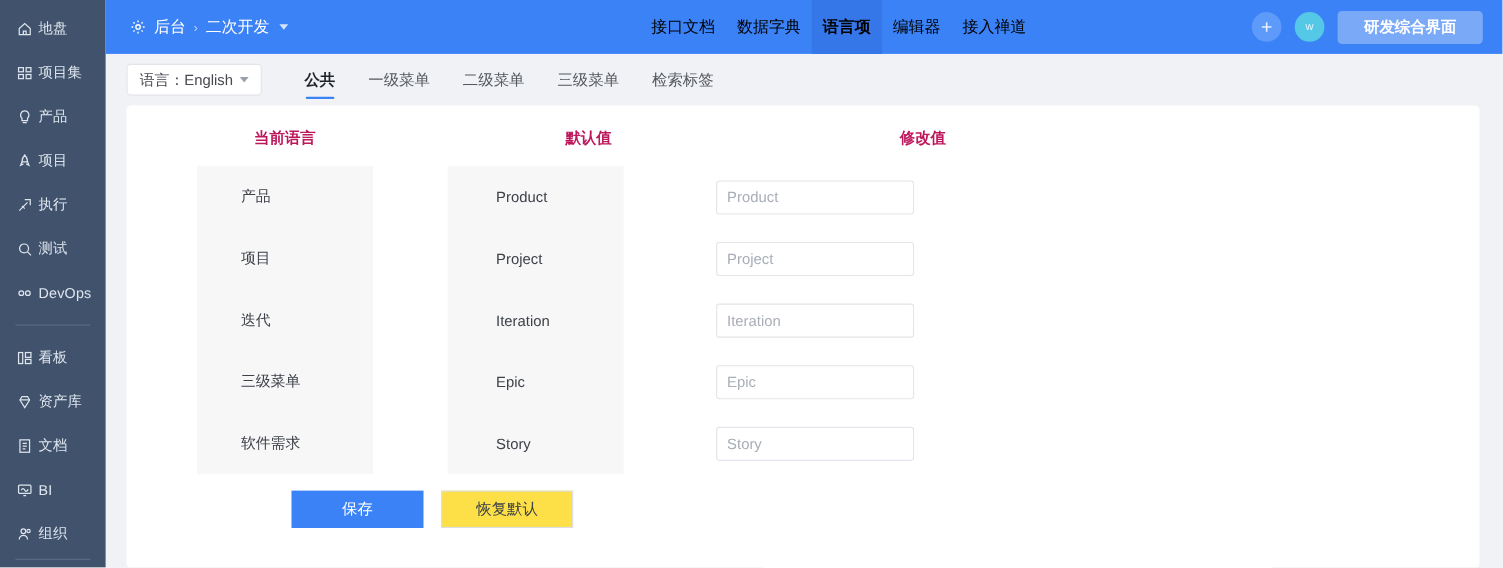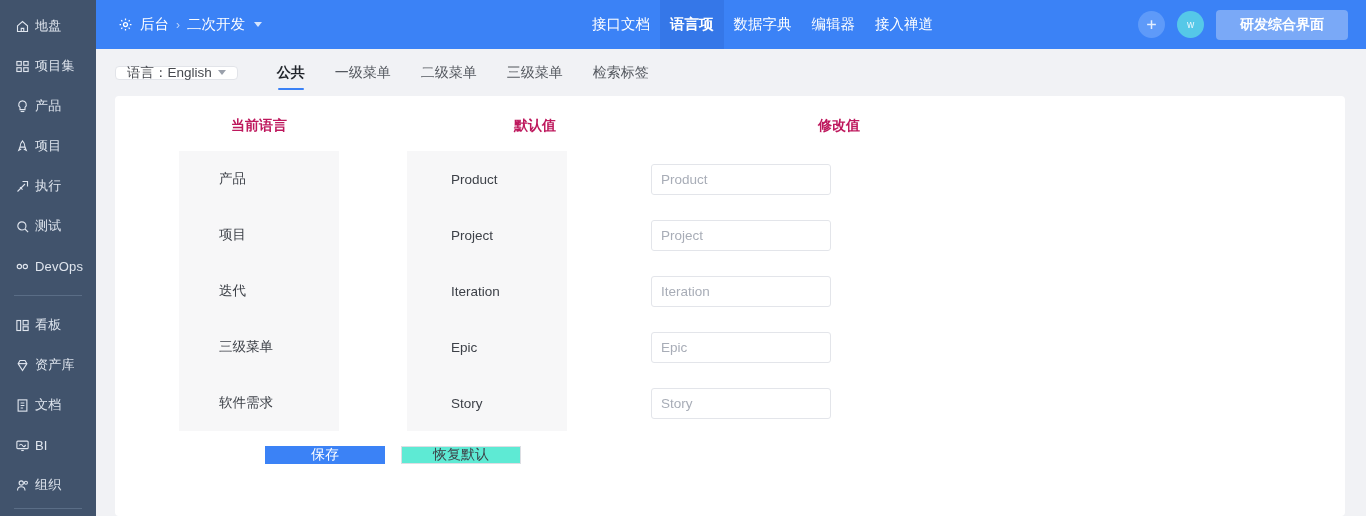--- a/index.html
+++ b/index.html
@@ -88,21 +88,21 @@
     left: 486px;
     top: 0;
     height: 49px;
     display: flex;
     align-items: stretch;
   }
   .topnav-item {
     display: flex; align-items: center;
     padding: 0 10px;
     font-size: 14.5px;
-    color: #ffffff;
+    color: #000000;
     cursor: pointer;
     white-space: nowrap;
   }
   .topnav-item.active { background: #3577e8; font-weight: bold; }
 
   .topright {
     margin-left: auto;
     display: flex; align-items: center;
     gap: 12px;
     padding-right: 18px;
@@ -139,21 +139,21 @@
   .toolbar {
     height: 47px;
     flex: 0 0 47px;
     display: flex;
     align-items: center;
     padding-left: 19px;
     gap: 0;
     background: #f1f2f5;
   }
   .lang-select {
-    height: 14px;
+    height: 29px;
     background: #ffffff;
     border: 1px solid #e2e4e9;
     border-radius: 4px;
     display: flex; align-items: center;
     padding: 0 11px;
     font-size: 13.5px;
     color: #46494f;
     cursor: pointer;
     gap: 6px;
     white-space: nowrap;
@@ -243,30 +243,30 @@
   }
   .cell-input input::placeholder { color: #a8adb7; }
 
   .actions {
     display: flex;
     gap: 16px;
     margin-top: 15px;
     margin-left: 150px;
   }
   .btn {
-    height: 18px;
+    height: 34px;
     min-width: 120px;
     border-radius: 0;
     font-size: 14px;
     display: flex; align-items: center; justify-content: center;
     cursor: pointer;
     border: 1px solid transparent;
   }
   .btn-primary { background: #3b82f6; color: #ffffff; }
-  .btn-default { background: #5eead4; color: #3d4148; border: 1px solid #dcdee3; }
+  .btn-default { background: #fde047; color: #3d4148; border: 1px solid #dcdee3; }
 </style>
 </head>
 <body>
 
 <div class="app">
 
   <nav class="sidebar">
     <div class="nav-item">
       <span class="nav-icon">
         <svg viewBox="0 0 24 24" fill="none" stroke="#dfe5ee" stroke-width="1.8">
@@ -400,22 +400,22 @@
             </svg>
         </span>
         <span class="bc-item">后台</span>
         <span class="bc-sep">›</span>
         <span class="bc-item">二次开发</span>
         <span class="bc-caret"></span>
       </div>
 
       <nav class="topnav">
         <div class="topnav-item">接口文档</div>
+        <div class="topnav-item">数据字典</div>
         <div class="topnav-item active">语言项</div>
-        <div class="topnav-item">数据字典</div>
         <div class="topnav-item">编辑器</div>
         <div class="topnav-item">接入禅道</div>
       </nav>
 
       <div class="topright">
         <div class="circle-btn">
           <span>
             <svg width="15" height="15" viewBox="0 0 24 24" fill="none" stroke="#e3eefe" stroke-width="2.4">
                 <path d="M12 5 v14 M5 12 h14"></path>
               </svg>

